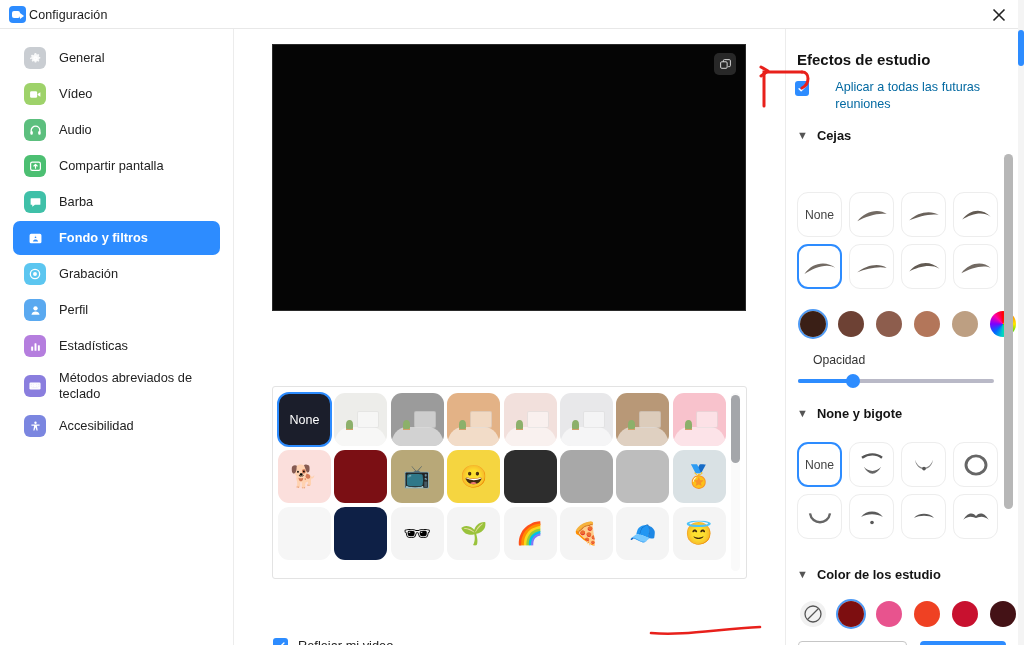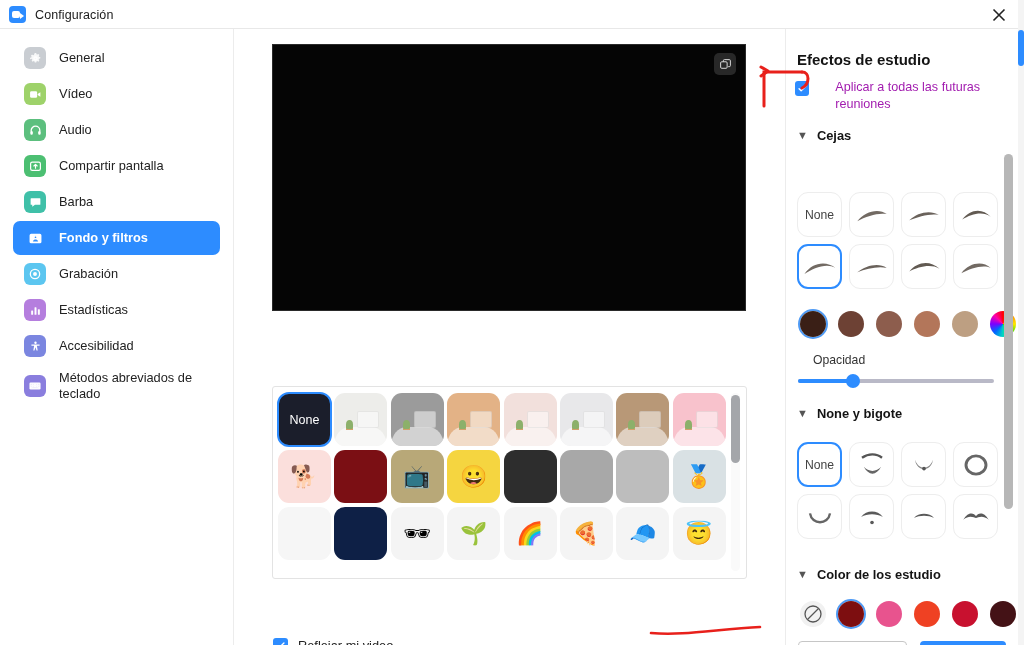--- a/index.html
+++ b/index.html
@@ -19,21 +19,21 @@
   .bg-window-btn {
     position: absolute; top: 0; width: 14px; height: 6px;
     border-bottom: 2px solid #8b9097;
   }
 
   
   .titlebar {
     position: absolute; left: 0; top: 0; width: 1018px; height: 29px;
     background: #ffffff; border-bottom: 1px solid #e8e8e8;
   }
-  .title-left { position: absolute; left: 9px; top: 6px; display: flex; align-items: center; gap: 9px; }
+  .title-left { position: absolute; left: 9px; top: 6px; display: flex; align-items: center; gap: 3px; }
   .zoom-logo {
     width: 17px; height: 17px; border-radius: 4px; background: #2d8cff;
     position: relative;
   }
   .zoom-logo::before {
     content: ""; position: absolute; left: 3px; top: 5px; width: 8px; height: 7px;
     background: #fff; border-radius: 2px;
   }
   .zoom-logo::after {
     content: ""; position: absolute; left: 10.5px; top: 6.5px;
@@ -130,21 +130,21 @@
     color: #2d8cff; text-decoration: underline; cursor: pointer;
   }
 
   
   .rpanel {
     position: absolute; left: 785px; top: 29px; width: 233px; height: 616px;
     background: #fff; border-left: 1px solid #ececec;
   }
   .rp-title { position: absolute; left: 11px; top: 22px; font-size: 15px; font-weight: bold; color: #141414; }
   .apply-row { position: absolute; left: 9px; top: 50px; width: 200px; display: flex; gap: 10px; }
-  .apply-label { font-size: 12.6px; color: #a21caf; line-height: 1.35; width: 168px; margin-left: 16px; }
+  .apply-label { font-size: 12.6px; color: #0369a1; line-height: 1.35; width: 168px; margin-left: 16px; }
 
   .sec-head { position: absolute; left: 11px; display: flex; align-items: center; gap: 9px; cursor: pointer; }
   .chev { color: #555; font-size: 11px; line-height: 1; }
   .sec-name { font-size: 12.9px; font-weight: bold; color: #141414; }
 
   .thumb-grid { position: absolute; left: 11px; display: grid; grid-template-columns: repeat(4,1fr); gap: 7px 7px; }
   .t-cell {
     width: 45px; height: 45px; border-radius: 11px; border: 1px solid #ededed;
     background: #fff; cursor: pointer; position: relative; overflow: hidden;
     display: flex; align-items: center; justify-content: center;
@@ -272,40 +272,39 @@
     <div class="nav-item">
       <span class="nav-ic" style="background:#5cc6f0">
         <svg width="14" height="14" viewBox="0 0 24 24" fill="none" stroke="#fff" stroke-width="2.2">
             <circle cx="12" cy="12" r="8"></circle>
             <circle cx="12" cy="12" r="3.3" fill="#fff" stroke="none"></circle>
           </svg>
       </span>
       <span class="nav-label">Grabación</span>
     </div>
 
+    <div class="nav-item">
+      <span class="nav-ic" style="background:#5aa9f0">
+        <svg width="13" height="13" viewBox="0 0 24 24" fill="#fff">
+            <circle cx="12" cy="8" r="4"></circle>
+            <path d="M4.5 20c.8-4 3.8-6 7.5-6s6.7 2 7.5 6z"></path>
+          </svg>
+      </span>
+      <span class="nav-label">Perfil</span>
+    </div>
 
     <div class="nav-item">
       <span class="nav-ic" style="background:#b57ede">
         <svg width="13" height="13" viewBox="0 0 24 24" fill="#fff">
             <rect x="4" y="12" width="3.6" height="8" rx="1"></rect>
             <rect x="10.2" y="6" width="3.6" height="14" rx="1"></rect>
             <rect x="16.4" y="9.5" width="3.6" height="10.5" rx="1"></rect>
           </svg>
       </span>
       <span class="nav-label">Estadísticas</span>
-    </div>
-
-    <div class="nav-item">
-      <span class="nav-ic" style="background:#7b86e0">
-        <svg width="13" height="13" viewBox="0 0 24 24" fill="#fff">
-            <circle cx="12" cy="5" r="2.2"></circle>
-            <path d="M4.5 8.5h15v2h-5l1.6 9h-2.2L12 13.5 10.1 19.5H7.9l1.6-9h-5z"></path>
-          </svg>
-      </span>
-      <span class="nav-label">Accesibilidad</span>
     </div>
 
     <div class="nav-item tall">
       <span class="nav-ic" style="background:#8a7ede">
         <svg width="14" height="14" viewBox="0 0 24 24" fill="none" stroke="#fff" stroke-width="1.6">
             <rect x="2.5" y="6" width="19" height="12" rx="2" fill="#fff" stroke="none"></rect>
             <g fill="#8a7ede">
               <rect x="4.6" y="8.3" width="2" height="2"></rect>
               <rect x="7.8" y="8.3" width="2" height="2"></rect>
               <rect x="11" y="8.3" width="2" height="2"></rect>
@@ -316,20 +315,30 @@
               <rect x="11" y="11.3" width="2" height="2"></rect>
               <rect x="14.2" y="11.3" width="2" height="2"></rect>
               <rect x="17.4" y="11.3" width="2" height="2"></rect>
               <rect x="6.5" y="14.3" width="11" height="2"></rect>
             </g>
           </svg>
       </span>
       <span class="nav-label" style="white-space:pre-line">Métodos abreviados de
 teclado</span>
     </div>
+
+    <div class="nav-item">
+      <span class="nav-ic" style="background:#7b86e0">
+        <svg width="13" height="13" viewBox="0 0 24 24" fill="#fff">
+            <circle cx="12" cy="5" r="2.2"></circle>
+            <path d="M4.5 8.5h15v2h-5l1.6 9h-2.2L12 13.5 10.1 19.5H7.9l1.6-9h-5z"></path>
+          </svg>
+      </span>
+      <span class="nav-label">Accesibilidad</span>
+    </div>
   </div>
 
   <div class="main">
 
     <div class="video-preview">
       <div class="pip-btn">
         <svg width="13" height="13" viewBox="0 0 24 24" fill="none" stroke="#ddd" stroke-width="1.8">
             <rect x="3" y="7" width="12" height="12" rx="2"></rect>
             <path d="M8 7V5a2 2 0 012-2h9a2 2 0 012 2v9a2 2 0 01-2 2h-2"></path>
           </svg>

